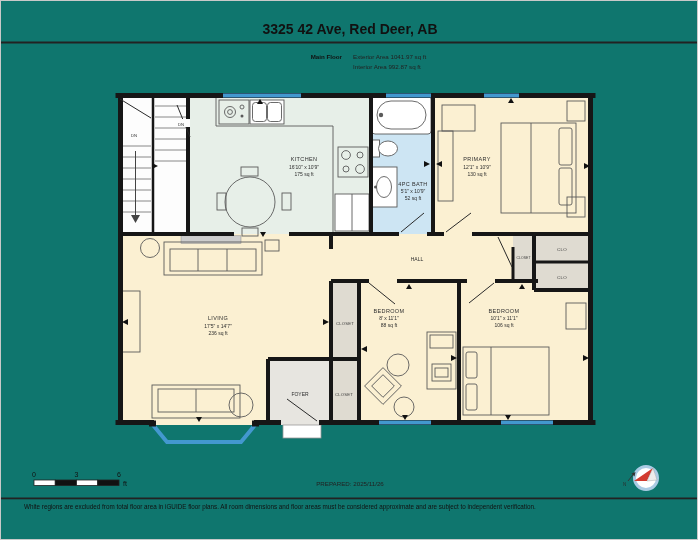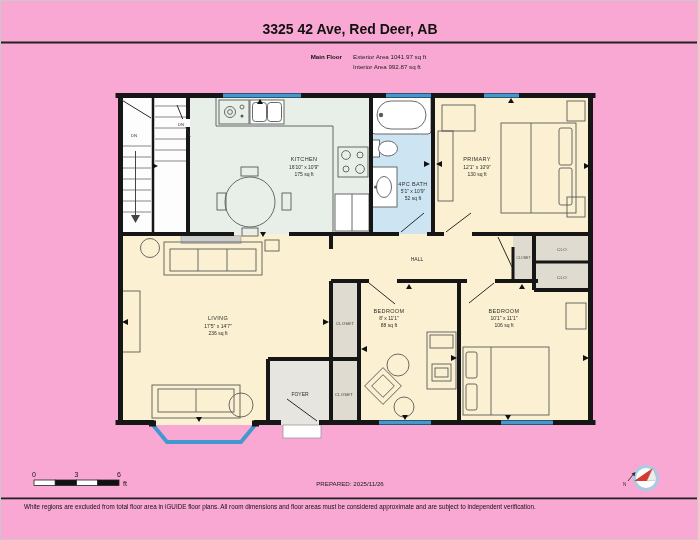--- a/index.html
+++ b/index.html
@@ -1,16 +1,16 @@
 <!DOCTYPE html>
 <html><head>
 <meta charset="utf-8">
 <style>
   html,body{margin:0;padding:0;background:#fff;}
-  .page{position:relative;width:698px;height:540px;background:#f9a8d4;
+  .page{position:relative;width:698px;height:540px;background:#0f766e;
         border:1px solid #c9c9c9;box-sizing:border-box;overflow:hidden;
         font-family:"Liberation Sans", sans-serif;}
   svg text{font-family:"Liberation Sans", sans-serif;fill:#2b2b2b;}
   .title{font-size:14px;font-weight:bold;fill:#111;}
   .subhead{font-size:6.2px;fill:#222;}
   .subhead-bold{font-size:6.2px;font-weight:bold;fill:#111;}
   .room-name{font-size:5.5px;letter-spacing:.35px;fill:#2e2e2e;}
   .room-sub{font-size:5px;fill:#2e2e2e;}
   .tiny-label{font-size:4.2px;letter-spacing:.2px;fill:#3a3a3a;}
   .micro-label{font-size:3.4px;letter-spacing:.1px;fill:#3a3a3a;}

